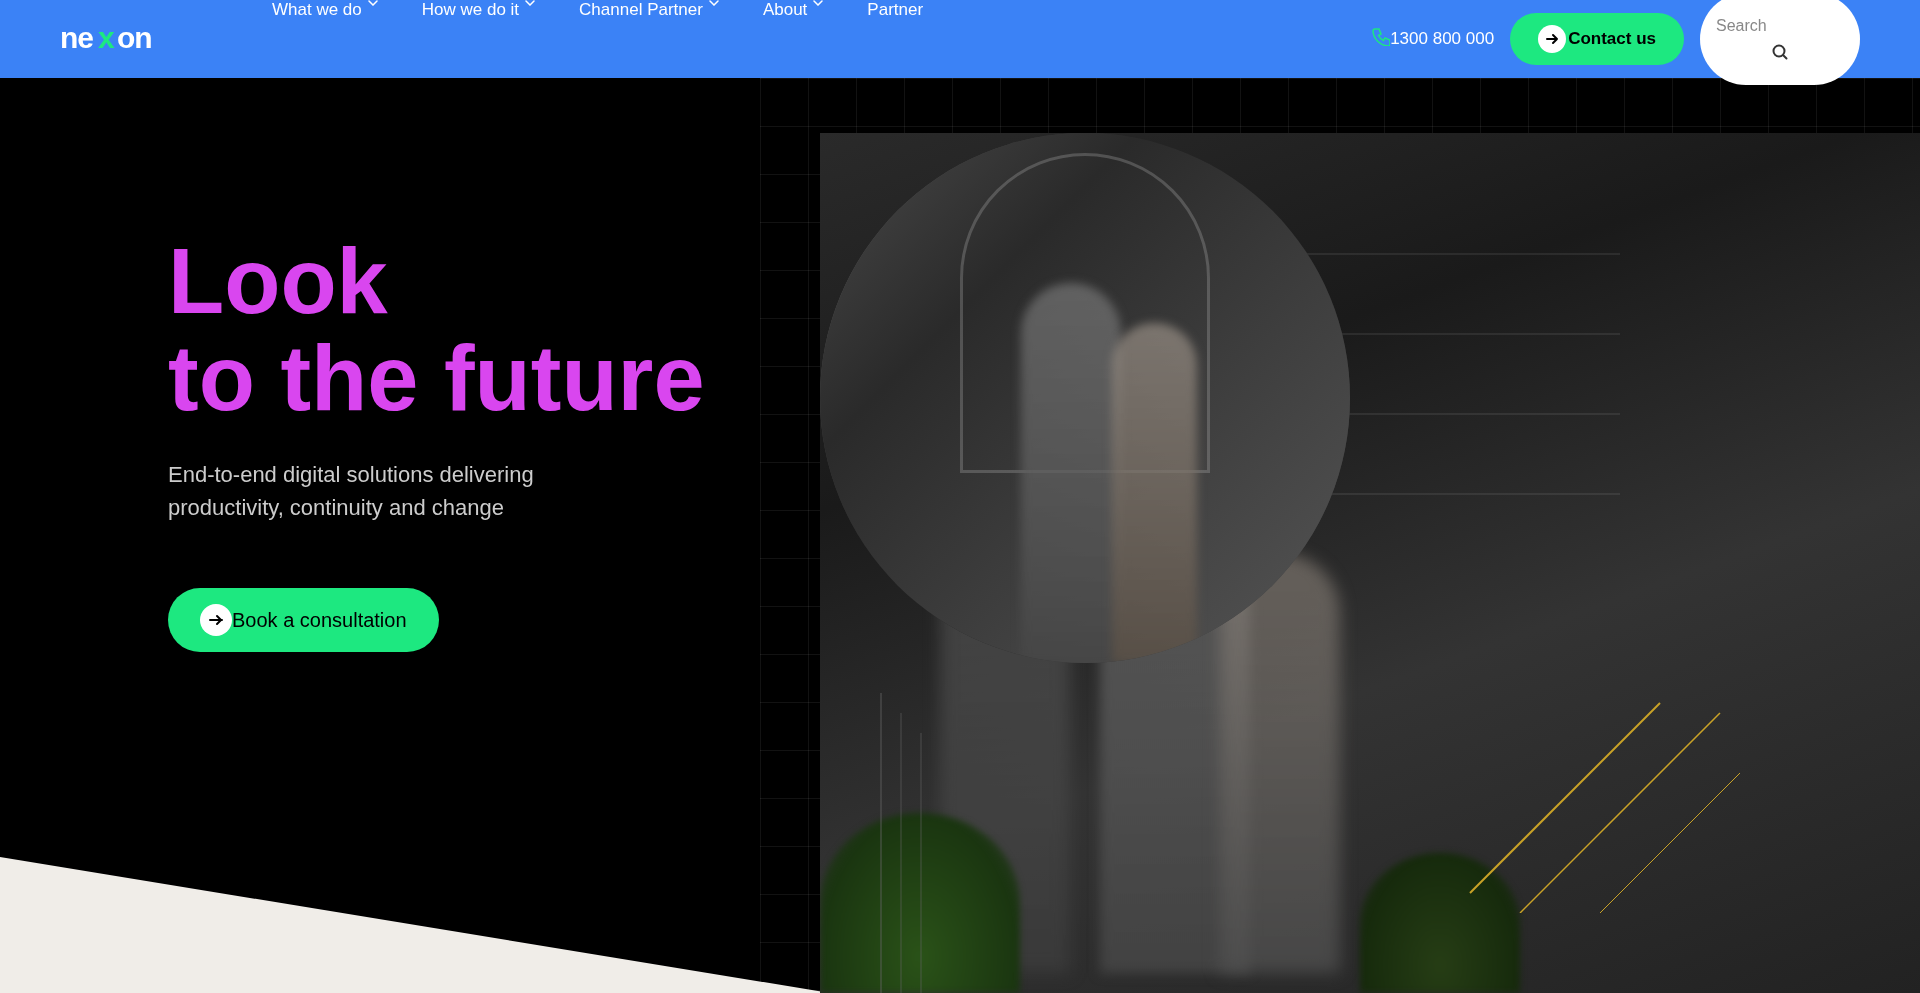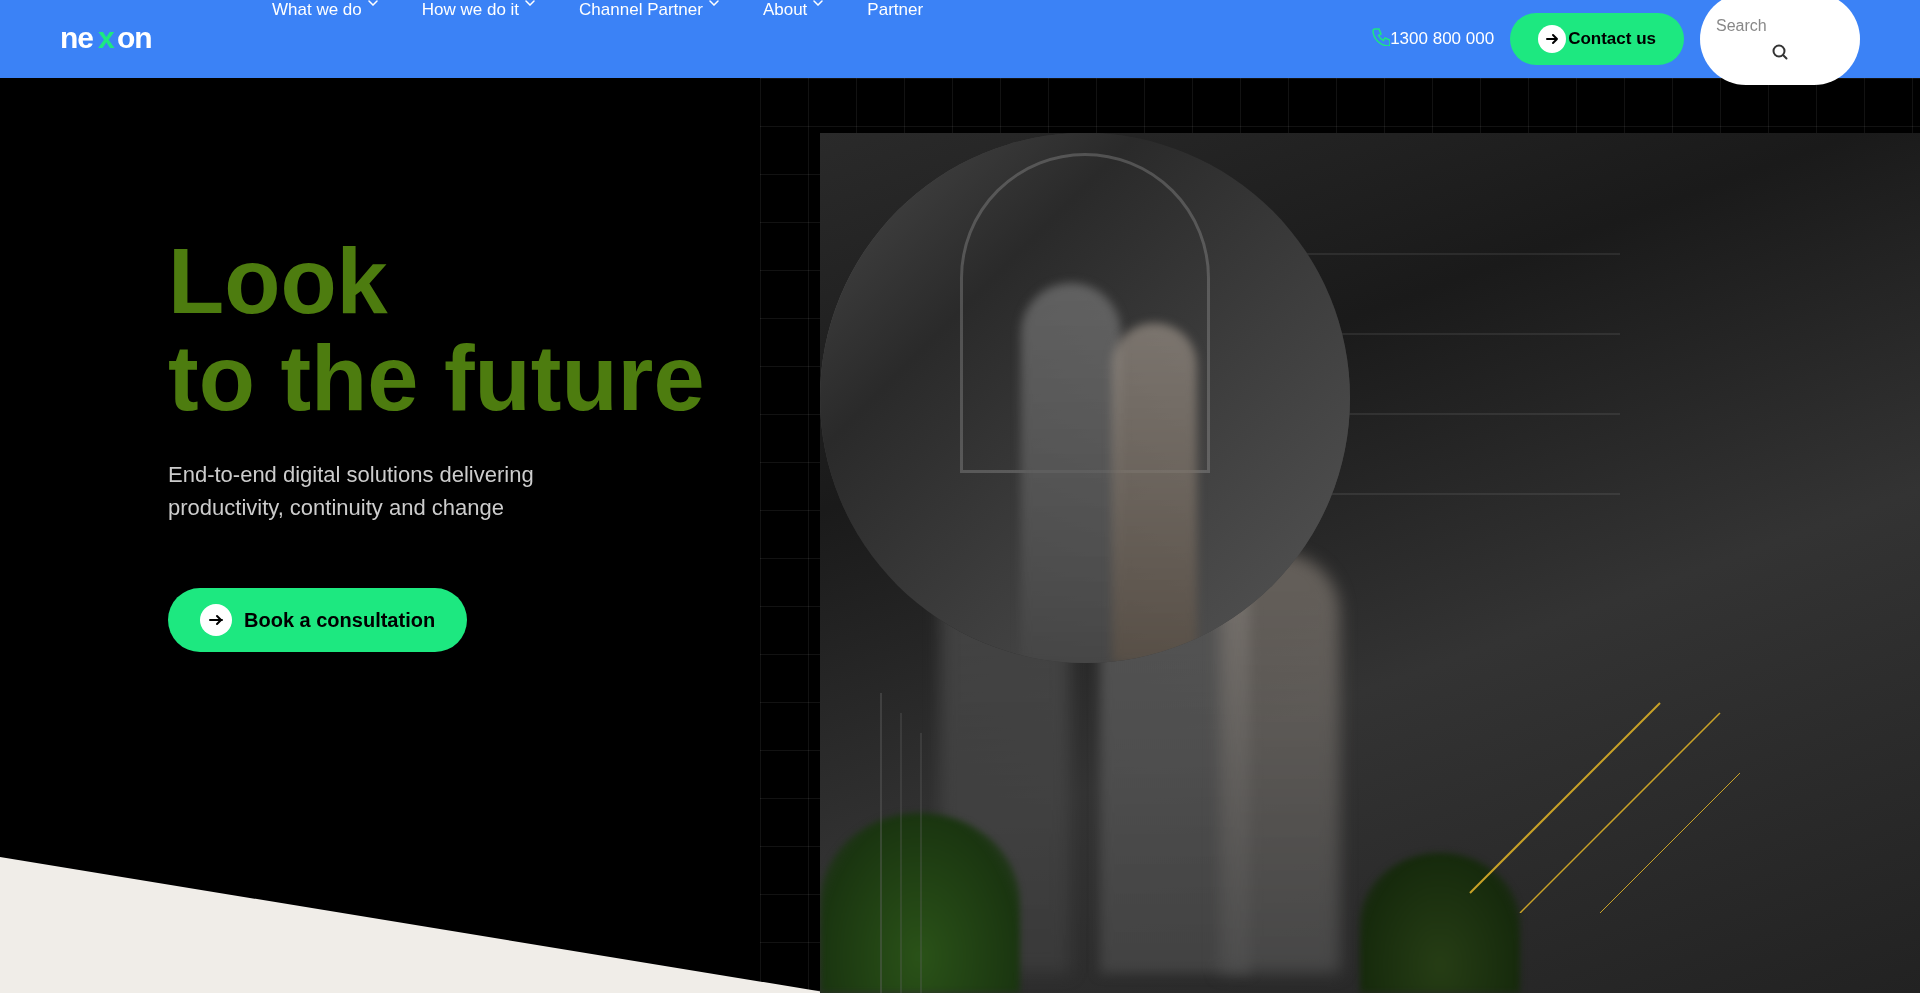--- a/index.html
+++ b/index.html
@@ -170,44 +170,43 @@
       position: absolute;
       left: 168px;
       top: 155px;
       z-index: 5;
     }
 
     .hero-title {
       font-size: 92px;
       font-weight: 700;
       line-height: 1.05;
-      color: #4d7c0f;
+      color: #d946ef;
       margin-bottom: 32px;
     }
 
     .hero-subtitle {
       font-size: 22px;
       font-weight: 300;
       color: #ccc;
       line-height: 1.5;
       max-width: 480px;
       margin-bottom: 64px;
     }
 
     .cta-btn {
       display: inline-flex;
       align-items: center;
-      gap: 12px;
       background: #1de880;
       color: #000;
       border: none;
       border-radius: 50px;
       padding: 16px 32px;
       font-size: 20px;
-      font-weight: 700;
+      font-weight: 400;
       cursor: pointer;
       text-decoration: none;
     }
 
     .cta-btn-arrow {
       width: 32px;
       height: 32px;
       background: #fff;
       border-radius: 50%;
       display: flex;

